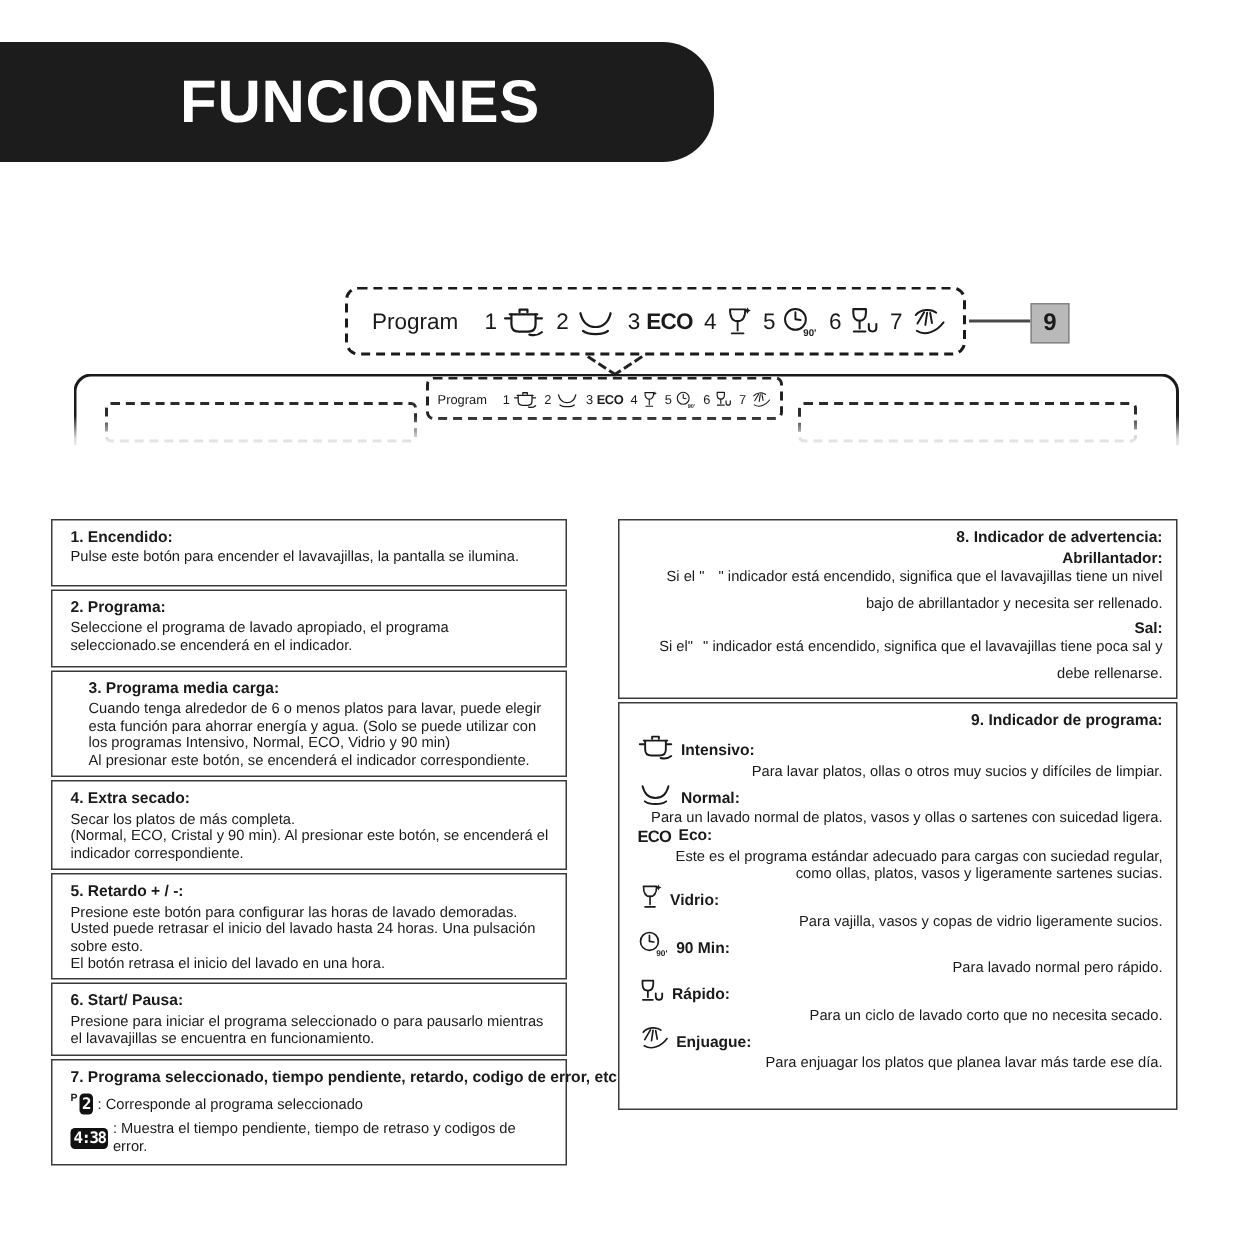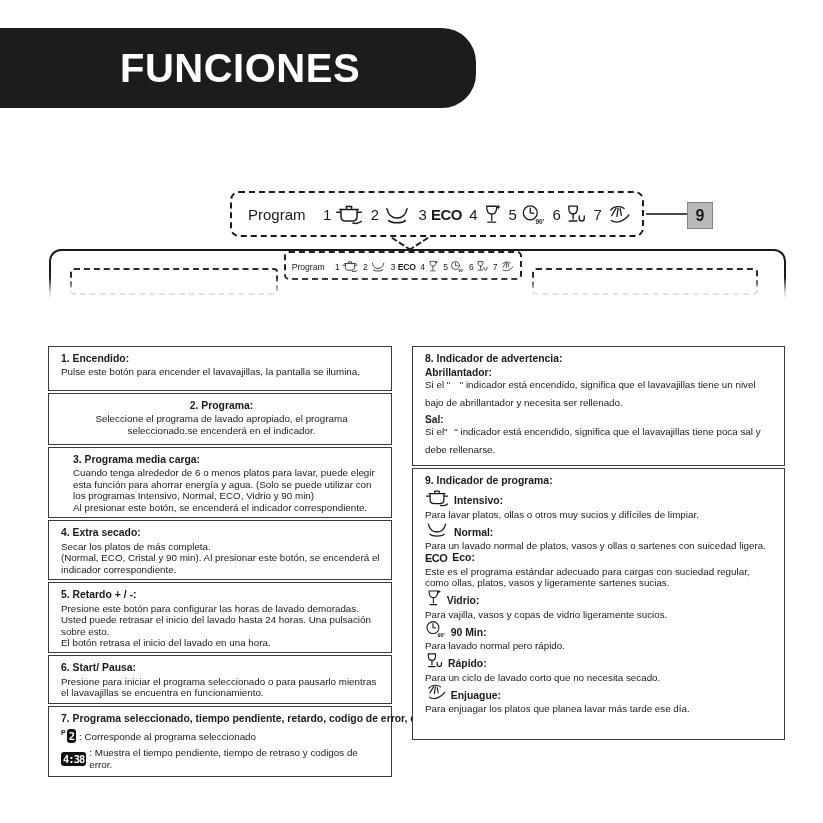--- a/index.html
+++ b/index.html
@@ -38,22 +38,22 @@
   .sub-right{left:532px;width:226px;}
   .panel-small{position:absolute;left:284px;top:251px;width:238px;height:29px;border:2px dashed #222;
                border-radius:5px;box-sizing:border-box;overflow:hidden;background:#fff;}
   .panel-small-inner{width:406px;height:46px;transform:scale(0.572);transform-origin:0 0;
                      display:flex;align-items:center;padding:0 8px 0 10px;box-sizing:border-box;}
   .fade{position:absolute;left:38px;top:277px;width:755px;height:28px;z-index:4;
         background:linear-gradient(to bottom,rgba(255,255,255,0) 0%,rgba(255,255,255,.85) 55%,#fff 100%);}
 
   
   .col{position:absolute;top:346px;}
-  .col-left{left:48px;width:344px;}
-  .col-right{left:412px;width:373px;}
+  .col-left{left:34px;width:344px;}
+  .col-right{left:412px;width:373px;text-align:right;}
   .tbox{border:1px solid #3a3a3a;margin-bottom:2px;padding:6px 9px 4px 12px;box-sizing:border-box;background:#fff;}
   .tbox-title{font-weight:bold;font-size:10.4px;line-height:1.2;margin-bottom:1px;}
   .tbox-body{font-size:9.8px;line-height:1.17;white-space:pre-line;}
   .nowrap{white-space:nowrap;}
 
   .seg{display:inline-block;background:#111;color:#fff;font-family:"DejaVu Sans Mono",monospace;
        font-weight:bold;border-radius:3px;padding:0 2px;font-size:10.5px;line-height:14px;letter-spacing:-1px;}
   .p-sup{font-size:7px;font-weight:bold;vertical-align:top;margin-right:1px;}
   .disp-line{font-size:9.8px;line-height:1.17;margin:4px 0 2px 0;display:flex;align-items:center;gap:3px;}
 
@@ -232,21 +232,21 @@
       </div>
   </div>
   <div class="fade"></div>
 
   <div class="col col-left" id="col-left">
 
     <div class="tbox" style="min-height: 45px;">
         <div class="tbox-title">1. Encendido:</div>
         <div class="tbox-body">Pulse este botón para encender el lavavajillas, la pantalla se ilumina.</div>
       </div>
-      <div class="tbox" style="min-height: 52px; text-align: center;">
+      <div class="tbox" style="min-height: 52px;">
         <div class="tbox-title">2. Programa:</div>
         <div class="tbox-body">Seleccione el programa de lavado apropiado, el programa seleccionado.se encenderá en el indicador.</div>
       </div>
       <div class="tbox" style="min-height: 62px; padding-left: 24px;">
         <div class="tbox-title">3. Programa media carga:</div>
         <div class="tbox-body">Cuando tenga alrededor de 6 o menos platos para lavar, puede elegir esta función para ahorrar energía y agua. (Solo se puede utilizar con  los programas Intensivo, Normal, ECO, Vidrio y 90 min)
 Al presionar este botón, se encenderá el indicador correspondiente.</div>
       </div>
       <div class="tbox" style="min-height: 53px;">
         <div class="tbox-title">4. Extra secado:</div>

